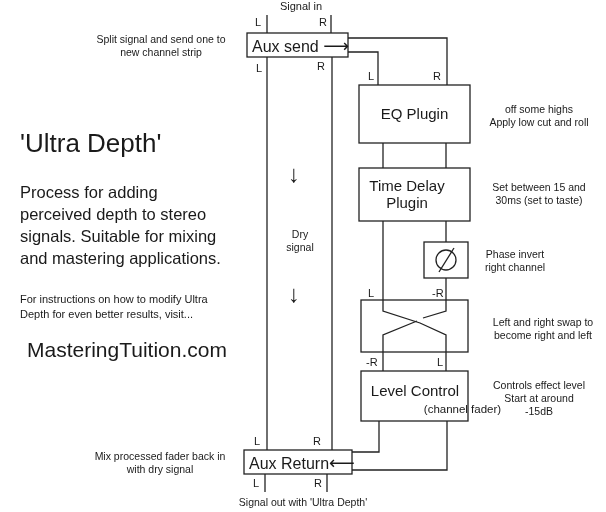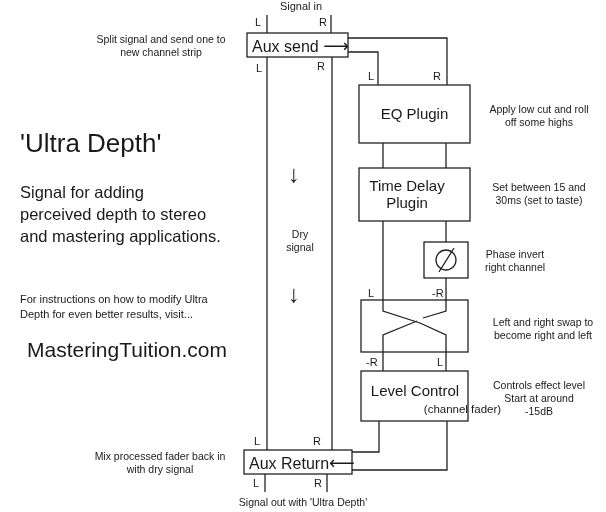--- a/index.html
+++ b/index.html
@@ -62,22 +62,23 @@
     <line x1="265" y1="474" x2="265" y2="492"></line>
     <line x1="327" y1="474" x2="327" y2="492"></line>
 
     <circle cx="446" cy="260" r="10"></circle>
     <line x1="439" y1="272" x2="454" y2="248"></line>
   </g>
 </svg>
 
 <div class="t title">'Ultra Depth'</div>
 <div class="t desc">
-  <div>Signal for adding</div>
+  <div>Process for adding</div>
   <div>perceived depth to stereo</div>
+  <div>signals. Suitable for mixing</div>
   <div>and mastering applications.</div>
 </div>
 <div class="t instr">
   <div>For instructions on how to modify Ultra</div>
   <div>Depth for even better results, visit...</div>
 </div>
 <div class="t site">MasteringTuition.com</div>
 
 <div class="t lab c" style="left:276px; top:0px; width:50px;">Signal in</div>
 <div class="t lab" style="left:255px; top:16px;">L</div>
@@ -98,22 +99,22 @@
 
 <div class="t arrowglyph" style="left:288px; top:160px;">↓</div>
 <div class="t small c" style="left:277px; top:228px; width:46px;">
   <div>Dry</div>
   <div>signal</div>
 </div>
 <div class="t arrowglyph" style="left:288px; top:280px;">↓</div>
 
 <div class="t boxlabel c" style="left:359px; top:105px; width:111px;">EQ Plugin</div>
 <div class="t small c" style="left:478px; top:103px; width:122px;">
+  <div>off some highs</div>
   <div>Apply low cut and roll</div>
-  <div>off some highs</div>
 </div>
 
 <div class="t boxlabel c" style="left:359px; top:177px; width:96px; line-height:17px;">
   <div>Time Delay</div>
   <div>Plugin</div>
 </div>
 <div class="t small c" style="left:478px; top:181px; width:122px;">
   <div>Set between 15 and</div>
   <div>30ms (set to taste)</div>
 </div>

